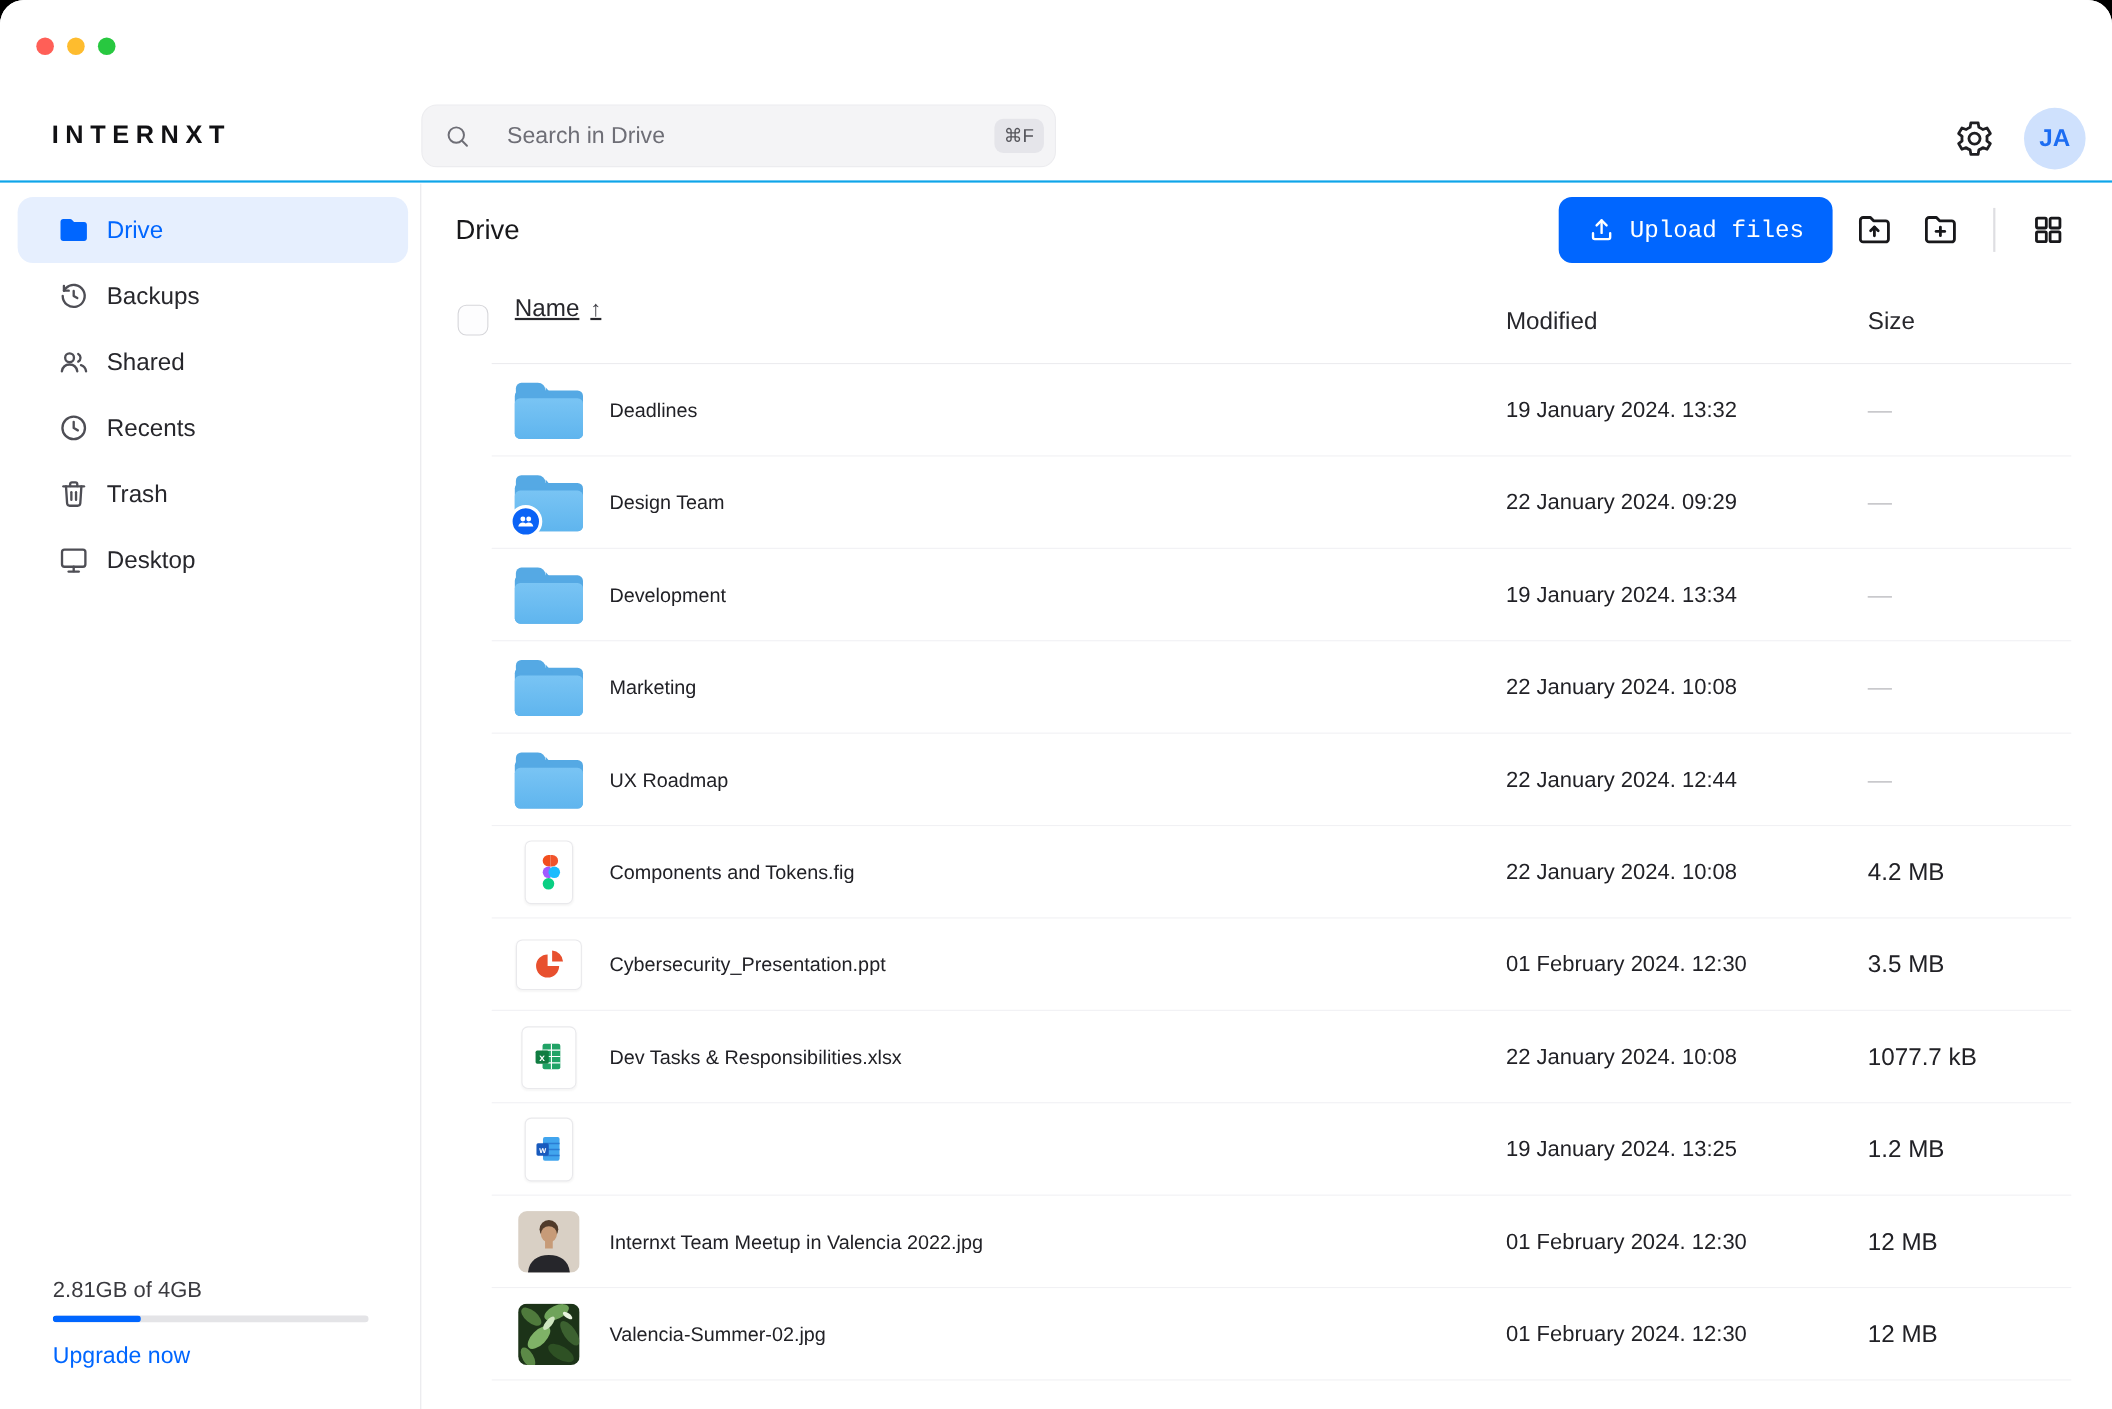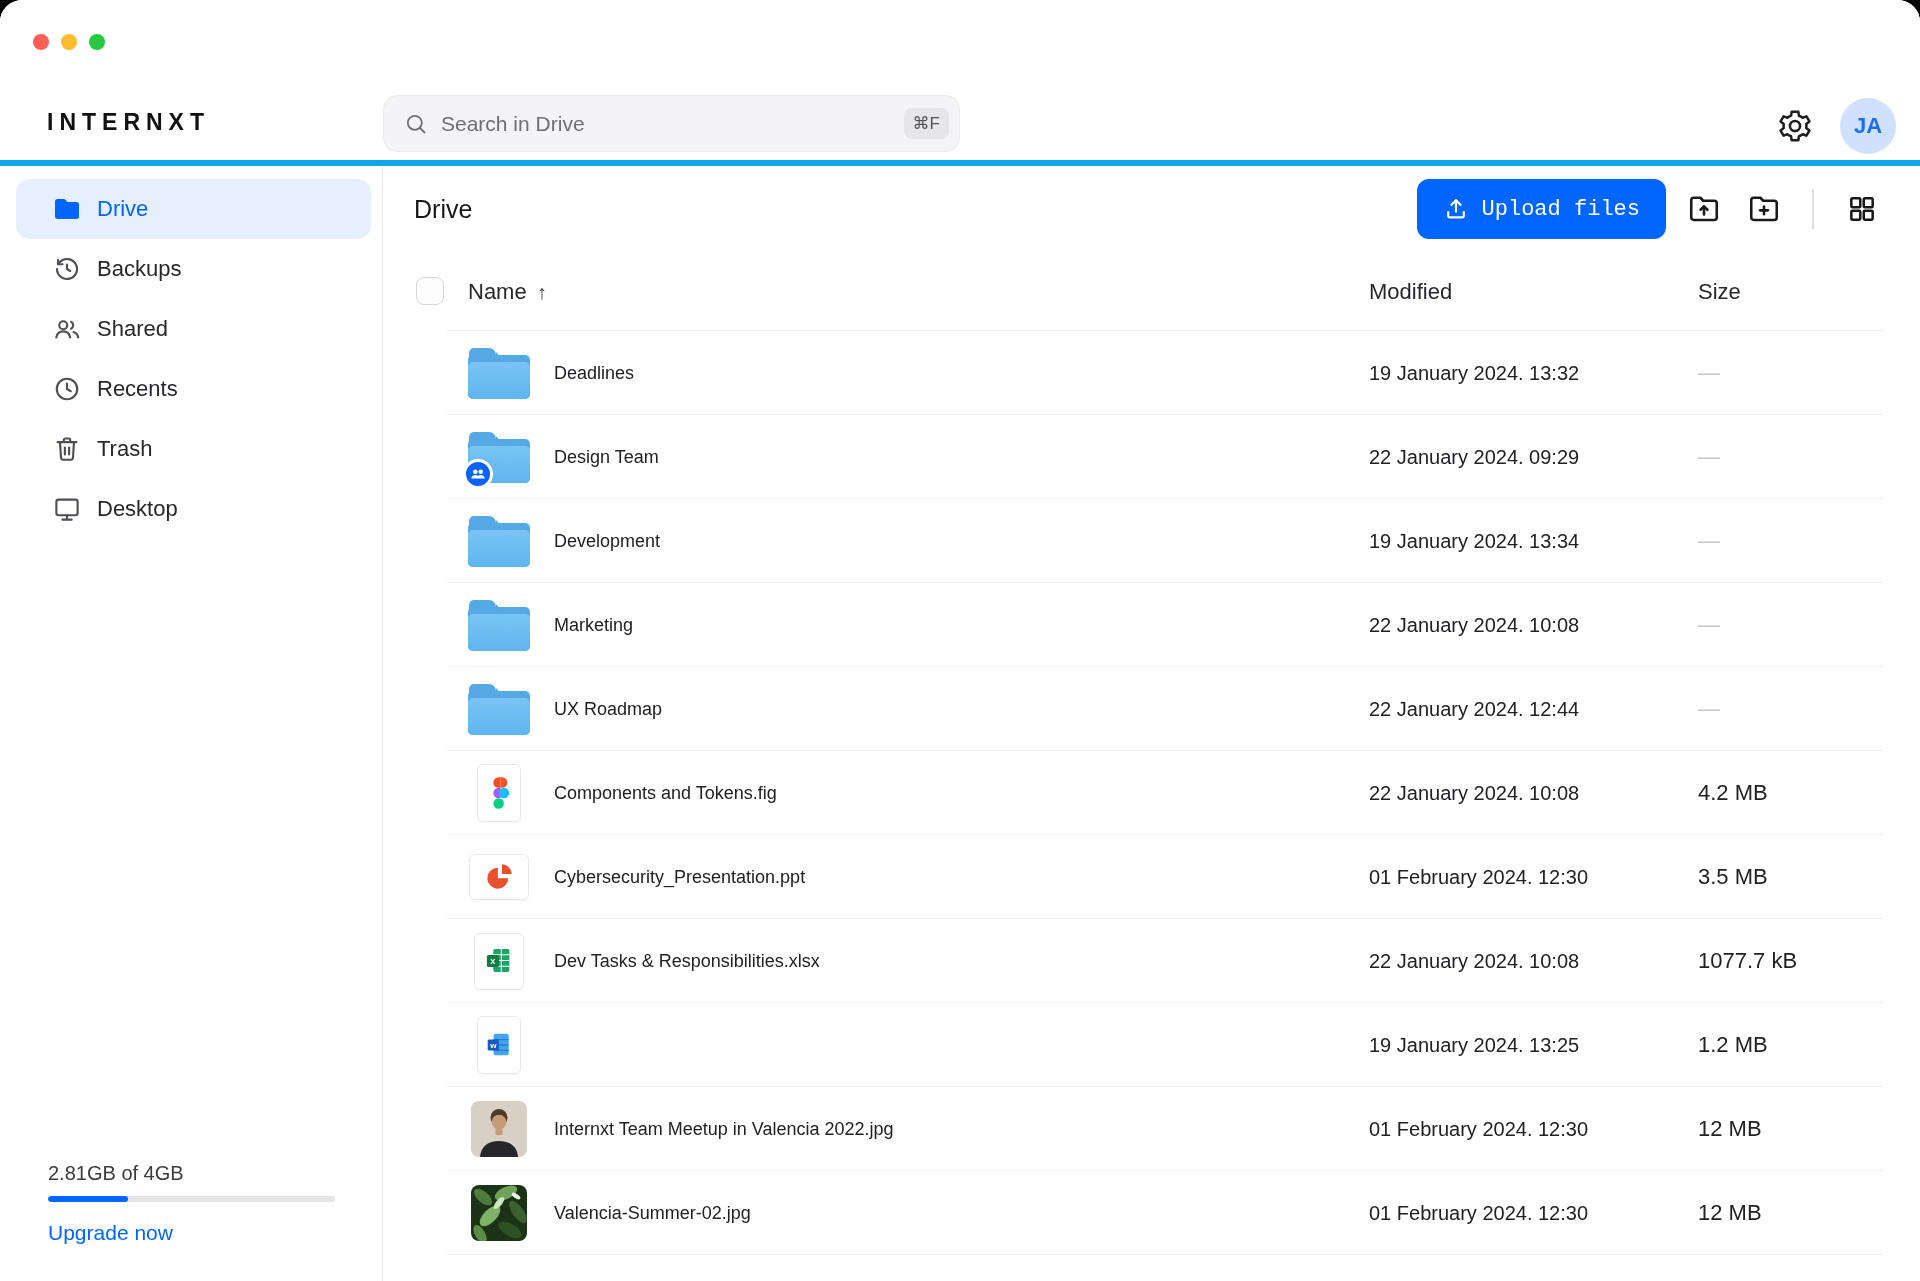--- a/index.html
+++ b/index.html
@@ -1,25 +1,25 @@
 <!DOCTYPE html>
 <html><head>
 <meta charset="utf-8">
 <style>
   * { margin:0; padding:0; box-sizing:border-box; }
   html,body { width:1920px; height:1281px; background:#000; font-family:"Liberation Sans","DejaVu Sans",sans-serif; }
   .window { position:absolute; inset:0; background:#fff; border-radius:22px 22px 0 0; overflow:hidden; }
 
   
-  .topbar { position:absolute; top:0; left:0; right:0; height:166px; background:#fff; border-bottom:6px solid #0ea5e9; }
+  .topbar { position:absolute; top:0; left:0; right:0; height:166px; background:#fff; border-bottom:2px solid #0ea5e9; }
   .traffic { position:absolute; top:34px; left:33px; display:flex; gap:12px; }
   .tl { width:16px; height:16px; border-radius:50%; display:inline-block; }
   .tl.red{ background:#FF5F57; } .tl.yellow{ background:#FEBC2E; } .tl.green{ background:#28C840; }
   .brand { position:absolute; left:47px; top:109px; font-size:23px; font-weight:800; letter-spacing:6px; color:#111114; }
-  .searchbar { position:absolute; left:383px; top:95px; width:577px; height:57px; background:#F4F4F6; border:1px solid #ECECEF; border-radius:14px; display:flex; align-items:center; padding:0 10px 0 20px; }
+  .searchbar { position:absolute; left:383px; top:95px; width:577px; height:57px; background:#F4F4F6; border:1px solid #ECECEF; border-radius:14px; display:flex; align-items:center; padding:0 10px 0 20px;gap:20px; }
   .searchbar svg { flex:0 0 auto; }
   .searchbar input { flex:1; border:none; outline:none; background:transparent; font-size:21px; margin-left:13px; color:#212126; font-family:inherit; }
   .searchbar input::placeholder { color:#6E6E76; opacity:1; }
   .kbd { background:#E5E5EA; color:#54545A; border-radius:8px; font-size:17px; padding:7px 9px; line-height:1; }
   .top-actions { position:absolute; right:24px; top:98px; display:flex; align-items:center; gap:26px; }
   .icon-btn { background:none; border:none; cursor:pointer; display:flex; align-items:center; justify-content:center; padding:0; }
   .avatar { width:56px; height:56px; border-radius:50%; background:#CFE1FD; color:#1D6DF2; font-weight:700; font-size:22px; display:flex; align-items:center; justify-content:center; }
 
   
   .sidebar { position:absolute; top:167px; left:0; bottom:0; width:383px; background:#fff; border-right:1px solid #E8E8EB; }
@@ -40,21 +40,21 @@
   .main-head { height:84px; display:flex; align-items:center; padding:0 38px 0 30px; }
   .page-title { font-size:25px; font-weight:500; color:#18181B; margin-right:auto; }
   .actions { display:flex; align-items:center;font-family:Liberation Mono, monospace; }
   .upload-btn { height:60px; background:#0066FF; color:#fff; border:none; border-radius:12px; font-size:22px; font-weight:500; font-family:inherit; display:flex; align-items:center; gap:13px; padding:0 26px; cursor:pointer; }
   .tool-btn { width:40px; height:40px; background:none; border:none; cursor:pointer; display:flex; align-items:center; justify-content:center; }
   .tool-btn.m1 { margin-left:18px; } .tool-btn.m2 { margin-left:20px; }
   .vdiv { width:2px; height:40px; background:#DEDEE2; margin:0 28px; }
 
   .thead { position:relative; margin:0 37px 0 63px; height:80px; border-bottom:1px solid #ECECEF; font-size:22px; color:#27272C; }
   .checkbox { position:absolute; left:-31px; top:26px; width:28px; height:28px; border:1.5px solid #D6D6DA; border-radius:8px; background:#FDFDFE; cursor:pointer; }
-  .th-name { position:absolute; left:21px; top:28px; cursor:pointer; }
+  .th-name { position:absolute; left:21px; top:16px; cursor:pointer;text-decoration:underline; }
   .th-name .arrow { margin-left:10px; color:#3F3F46; font-size:20px; }
   .th-mod { position:absolute; left:922px; top:28px; cursor:pointer; }
   .th-size { position:absolute; left:1251px; top:28px; cursor:pointer; }
 
   .rows { margin:0 37px 0 63px; }
   .row { position:relative; height:84px; border-bottom:1px solid #F1F1F4; cursor:pointer; }
   .cell-icon { position:absolute; left:21px; top:0; width:62px; height:84px; display:flex; align-items:center; justify-content:center; }
   .cell-name { position:absolute; left:107px; top:0; height:84px; display:flex; align-items:center; font-size:18px; color:#212126; white-space:nowrap; }
   .cell-mod { position:absolute; left:922px; top:0; height:84px; display:flex; align-items:center; font-size:20px; color:#212126; white-space:nowrap; }
   .cell-size { position:absolute; left:1251px; top:0; height:84px; display:flex; align-items:center; font-size:22px; color:#212126; }

